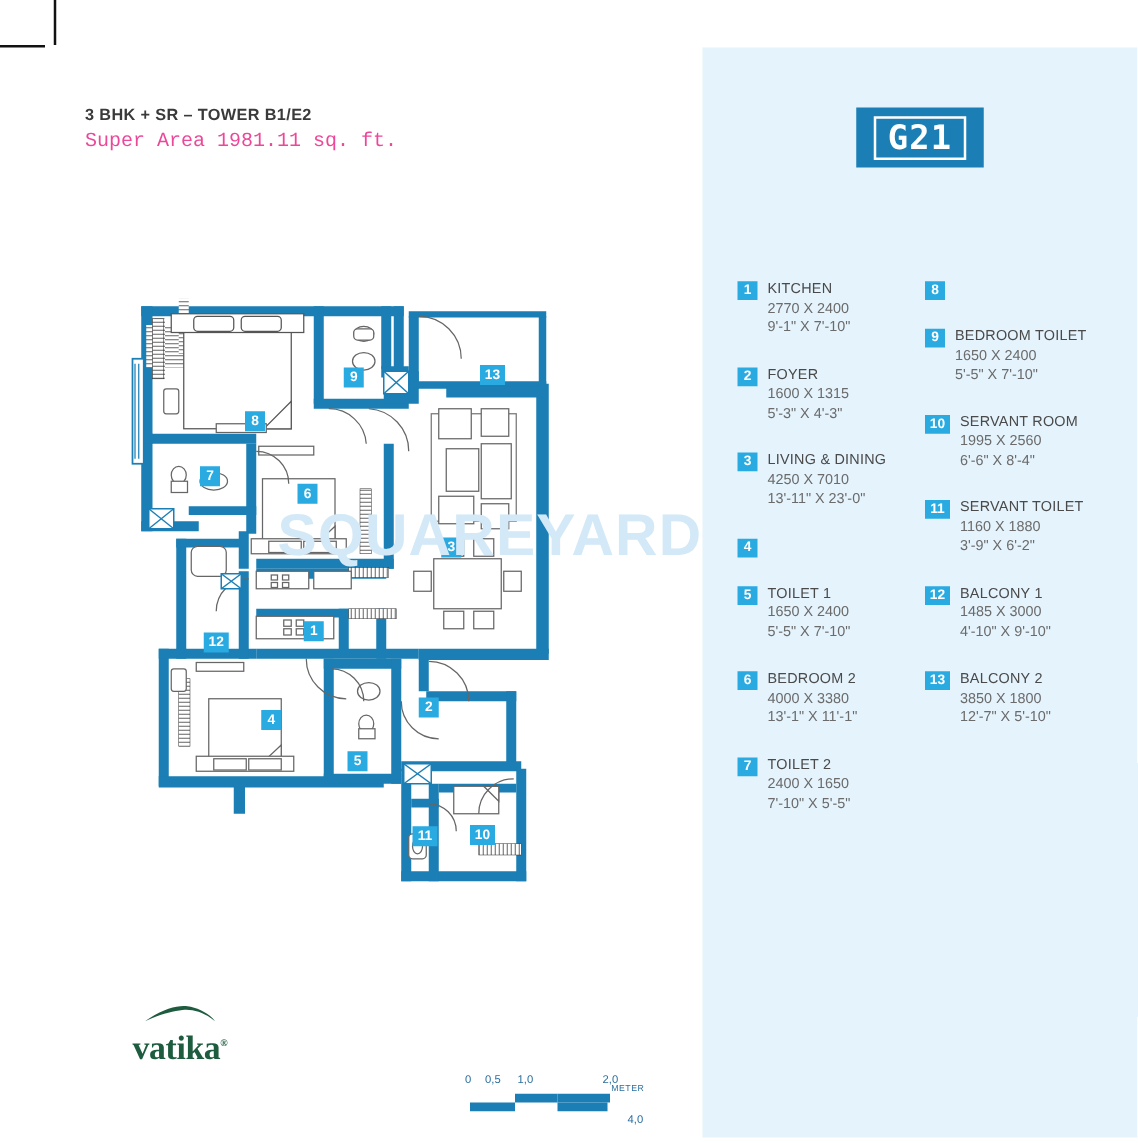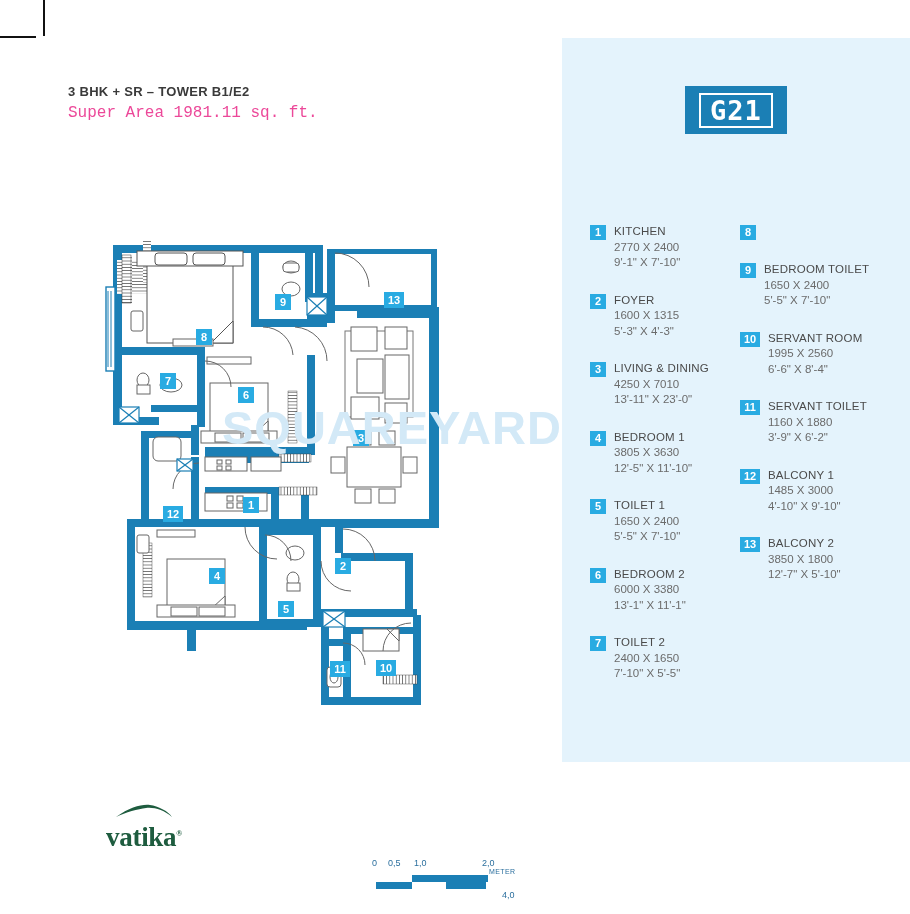--- a/index.html
+++ b/index.html
@@ -10,21 +10,21 @@
   
   .cropmark-v{position:absolute;left:43px;top:0;width:2px;height:36px;background:#111;}
   .cropmark-h{position:absolute;left:0;top:36px;width:36px;height:2px;background:#111;}
 
   
   .title-block{position:absolute;left:68px;top:84px;}
   .title-main{font-size:13px;font-weight:bold;color:#3a3a3a;letter-spacing:.3px;white-space:nowrap;}
   .title-sub{font-size:16px;color:#ec4899;margin-top:5px;white-space:nowrap;font-family:Liberation Mono, monospace;}
 
   
-  .panel{position:absolute;left:562px;top:38px;width:348px;height:724px;background:#e4f3fc;}
+  .panel{position:absolute;left:562px;top:38px;width:348px;height:872px;background:#e4f3fc;}
   .logo-wrap{position:absolute;left:0;top:48px;width:348px;text-align:center;}
   .logo-box{display:inline-block;background:#1b7fb5;padding:7px 14px 6px 14px;}
   .logo-box-inner{border:2px solid #ffffff;padding:2px 9px;}
   .logo-g21{font-family:"DejaVu Sans Mono",monospace;font-size:27px;font-weight:bold;color:#ffffff;letter-spacing:1px;line-height:1;}
   .logo-name{margin-top:17px;font-size:25px;font-weight:bold;letter-spacing:1.5px;}
   .logo-name .a{color:#2b7fb8;}
   .logo-name .b{color:#1c2b3a;}
 
   
   .legend{position:absolute;left:28px;top:186px;width:300px;display:flex;}
@@ -319,39 +319,34 @@
         <div class="legend-item">
           <div class="badge">3</div>
           <div class="legend-text">
             <div class="lg-name">LIVING &amp; DINING</div>
             <div class="lg-mm">4250 X 7010</div>
             <div class="lg-ft">13'-11" X 23'-0"</div>
           </div>
         </div>
         <div class="legend-item">
           <div class="badge">4</div>
-          <div class="legend-text">
-            <div class="lg-name">BEDROOM 1</div>
-            <div class="lg-mm">3805 X 3630</div>
-            <div class="lg-ft">12'-5" X 11'-10"</div>
-          </div>
         </div>
         <div class="legend-item">
           <div class="badge">5</div>
           <div class="legend-text">
             <div class="lg-name">TOILET 1</div>
             <div class="lg-mm">1650 X 2400</div>
             <div class="lg-ft">5'-5" X 7'-10"</div>
           </div>
         </div>
         <div class="legend-item">
           <div class="badge">6</div>
           <div class="legend-text">
             <div class="lg-name">BEDROOM 2</div>
-            <div class="lg-mm">6000 X 3380</div>
+            <div class="lg-mm">4000 X 3380</div>
             <div class="lg-ft">13'-1" X 11'-1"</div>
           </div>
         </div>
         <div class="legend-item">
           <div class="badge">7</div>
           <div class="legend-text">
             <div class="lg-name">TOILET 2</div>
             <div class="lg-mm">2400 X 1650</div>
             <div class="lg-ft">7'-10" X 5'-5"</div>
           </div>

